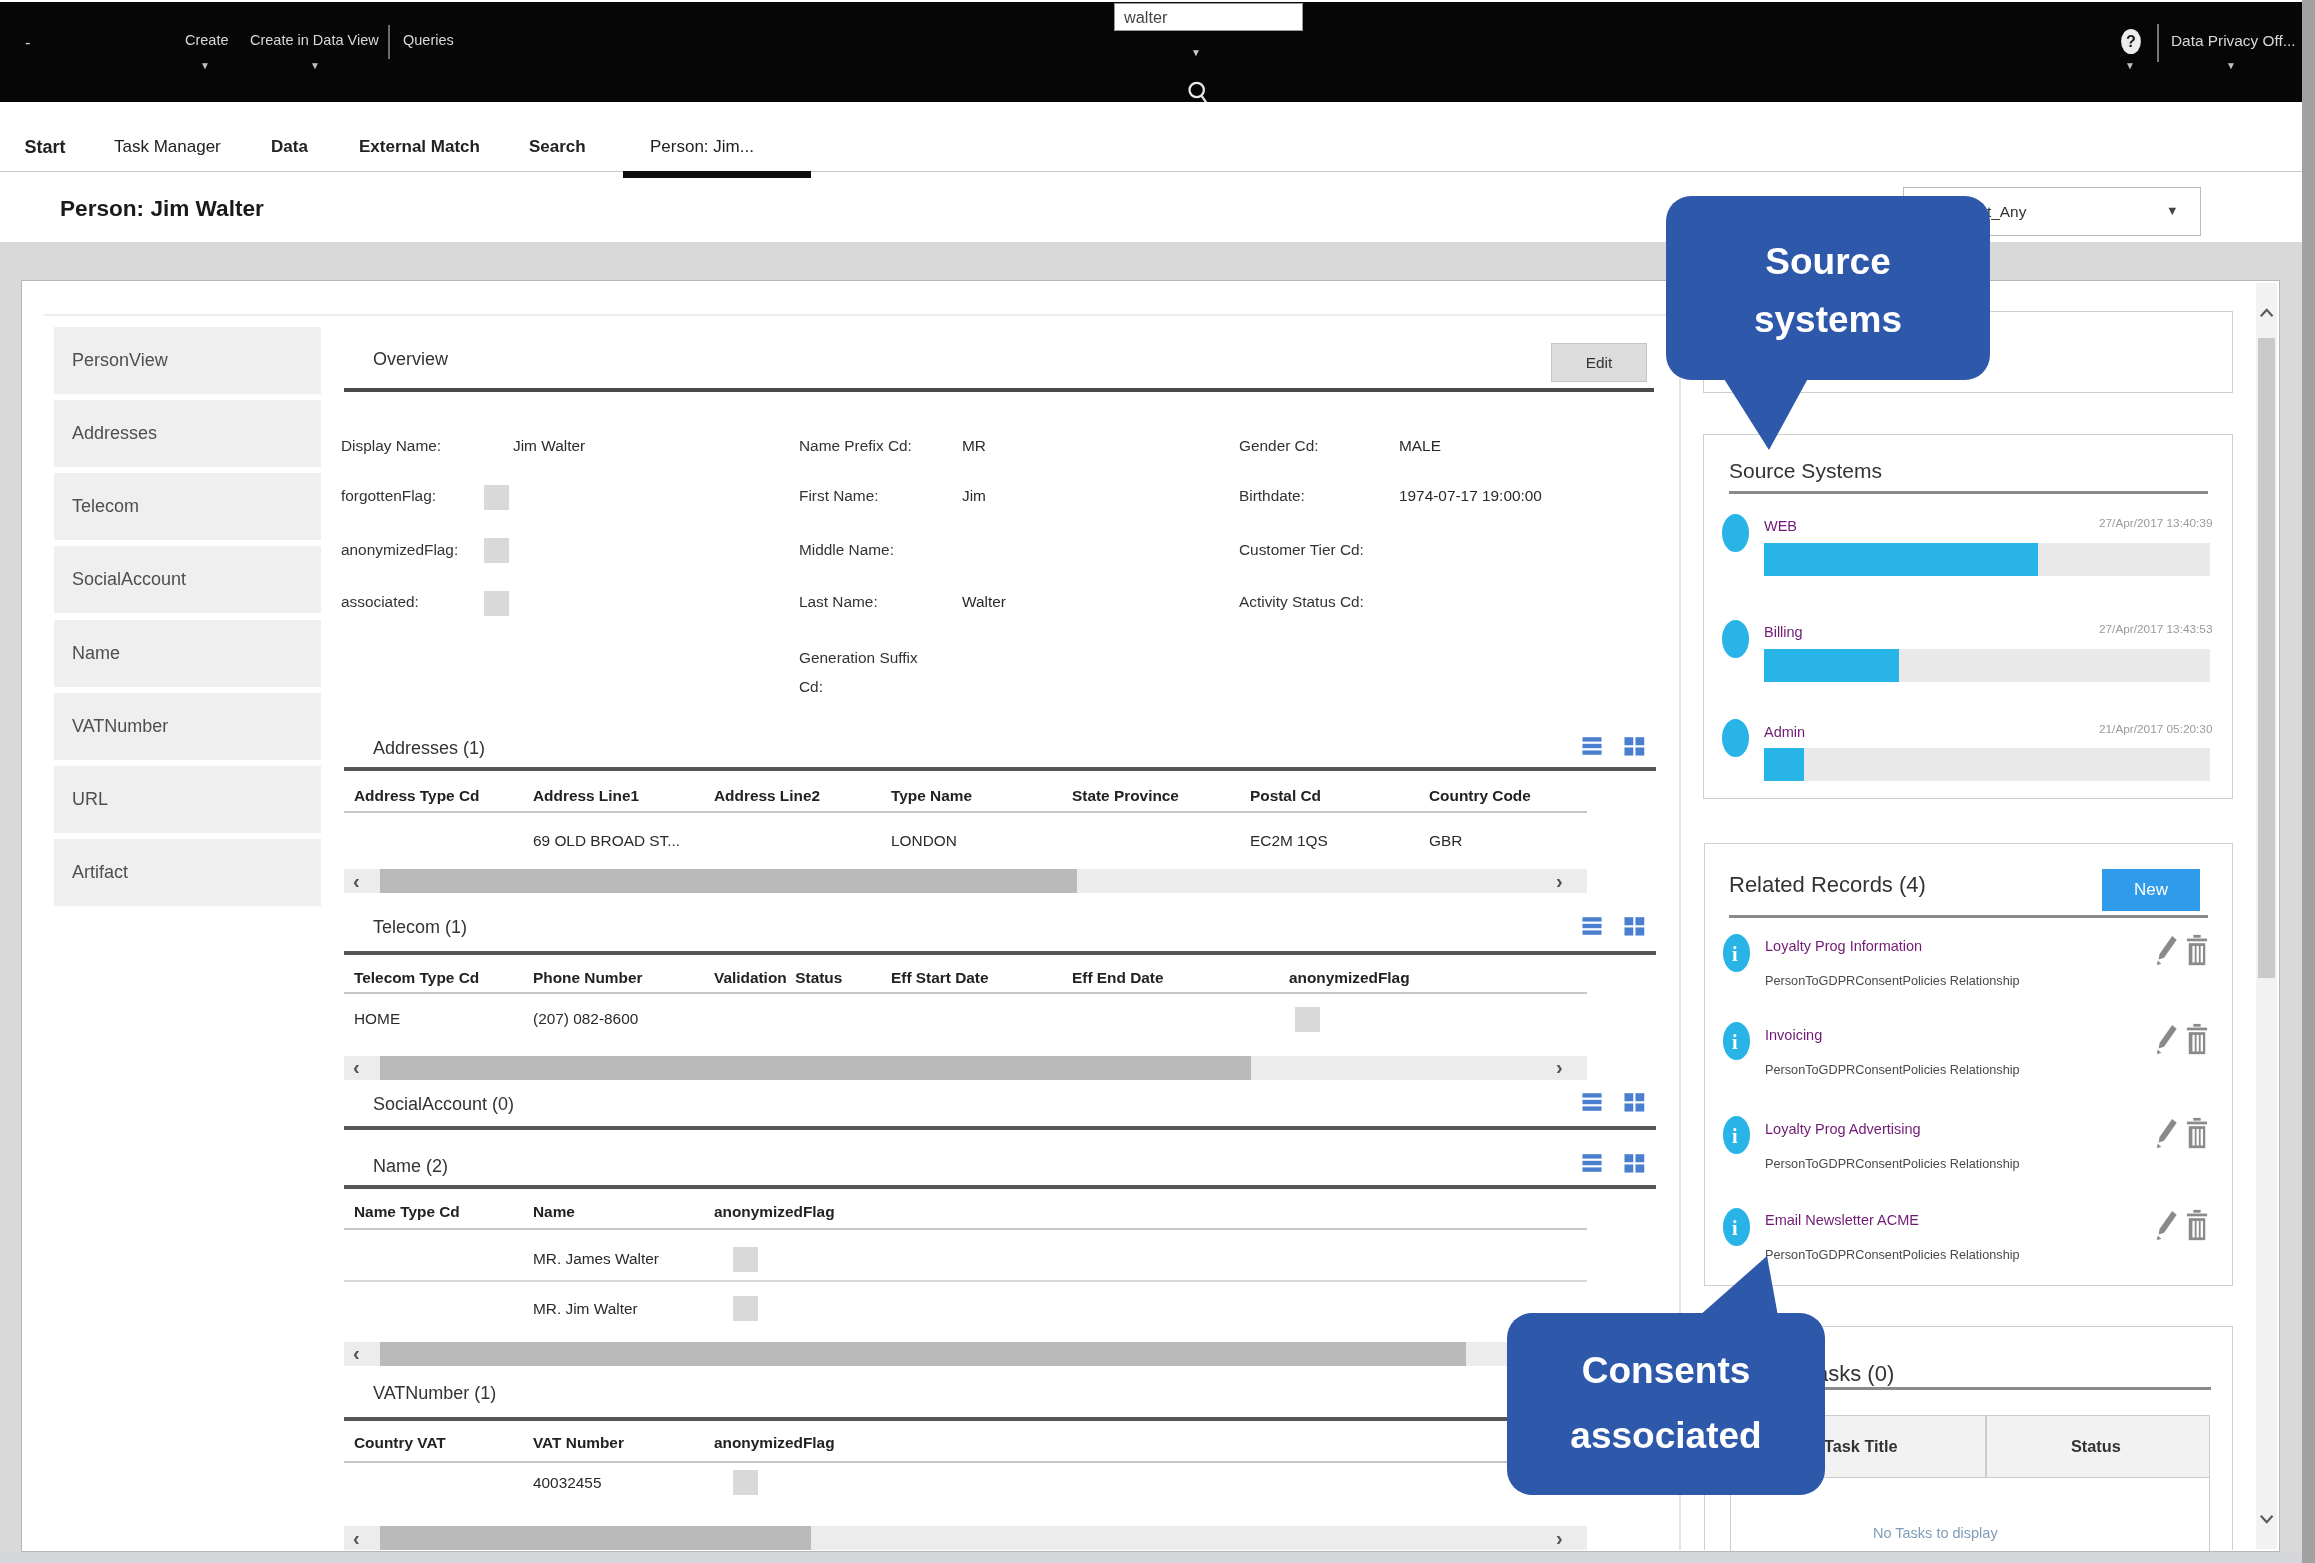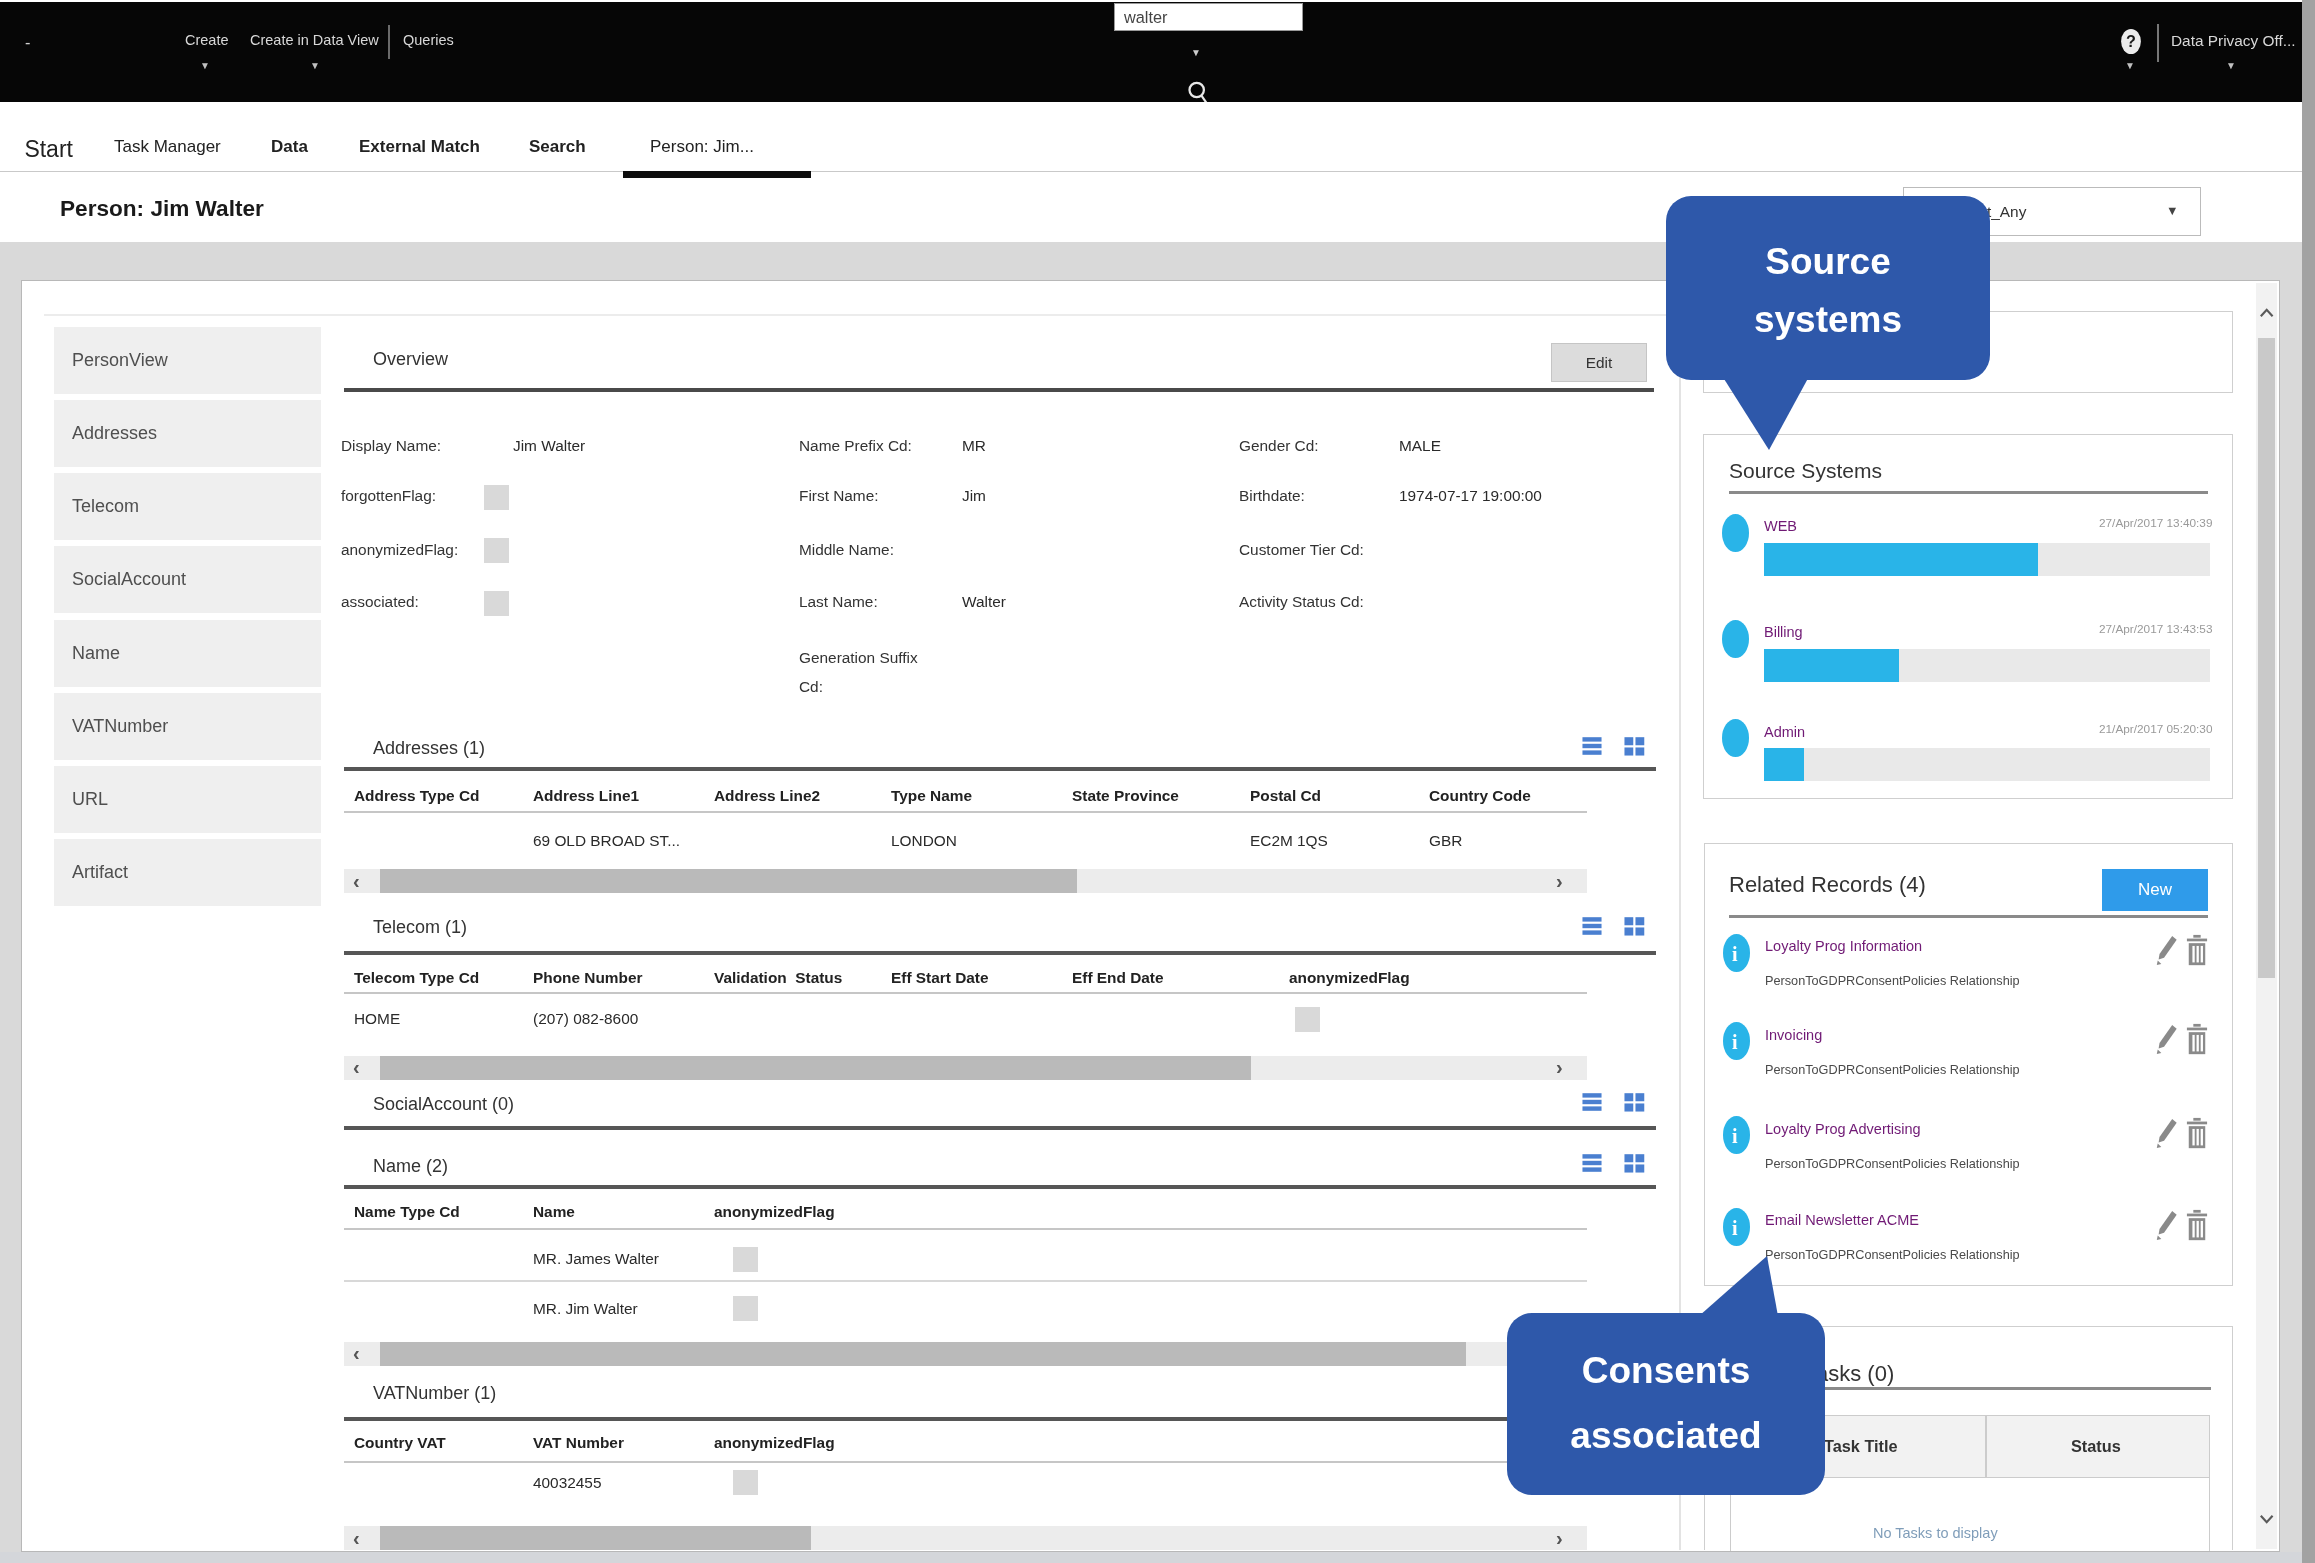--- a/index.html
+++ b/index.html
@@ -45,21 +45,21 @@
 <svg class="ab" style="left:2120px;top:28px" width="22" height="27" viewBox="0 0 24 30">
   <ellipse cx="12" cy="15" rx="11" ry="14" fill="#ececec"></ellipse>
   <text x="12" y="21" font-size="18" font-weight="bold" fill="#1a1a1a" text-anchor="middle" font-family="Liberation Sans,sans-serif">?</text>
 </svg>
 <div class="t" style="left:2125px;top:61px;font-size:10px;color:#c0c0c0">▼</div>
 <div class="ab" style="left:2157px;top:23.5px;width:1.8px;height:38px;background:#777"></div>
 <div class="t" style="left:2171px;top:33px;font-size:15.4px;color:#d8d8d8">Data Privacy Off...</div>
 <div class="t" style="left:2226px;top:61px;font-size:10px;color:#c0c0c0">▼</div>
 
 <div class="ab" style="left:0;top:102px;width:2316px;height:70px;background:#fff;border-bottom:1.8px solid #c9c9c9;box-sizing:border-box"></div>
-<div class="t" style="left:24.4px;top:138px;font-size:23px;font-weight:normal;color:#222">Start</div>
+<div class="t" style="left:24.4px;top:138px;font-size:18px;font-weight:bold;color:#222">Start</div>
 <div class="t" style="left:114px;top:138px;font-size:17px;font-weight:normal;color:#222">Task Manager</div>
 <div class="t" style="left:271px;top:138px;font-size:17px;font-weight:bold;color:#222">Data</div>
 <div class="t" style="left:359px;top:138px;font-size:17px;font-weight:bold;color:#222">External Match</div>
 <div class="t" style="left:529px;top:138px;font-size:17px;font-weight:bold;color:#222">Search</div>
 <div class="t" style="left:650px;top:138px;font-size:17px;font-weight:normal;color:#222">Person: Jim...</div>
 <div class="ab" style="left:623px;top:171px;width:188px;height:7.2px;background:#0d0d0d"></div>
 
 <div class="t" style="left:60px;top:198px;font-size:22.6px;font-weight:bold;color:#1a1a1a">Person: Jim Walter</div>
 <div class="ab" style="left:1903px;top:187px;width:298px;height:49px;background:#fff;border:1.8px solid #bbb;box-sizing:border-box"></div>
 <div class="t" style="left:1987px;top:204px;font-size:15.4px;color:#333">t_Any</div>
@@ -256,21 +256,21 @@
 <div class="ab" style="left:1764px;top:649px;width:446px;height:33px;background:#e9e9e9"></div>
 <div class="ab" style="left:1764px;top:649px;width:135px;height:33px;background:#29b4e8"></div>
 <div class="icircle" style="left:1722px;top:719px"></div>
 <div class="t rlink" style="left:1764px;top:725px">Admin</div>
 <div class="t rdate" style="left:2099px;top:724px">21/Apr/2017 05:20:30</div>
 <div class="ab" style="left:1764px;top:748px;width:446px;height:33px;background:#e9e9e9"></div>
 <div class="ab" style="left:1764px;top:748px;width:40px;height:33px;background:#29b4e8"></div>
 
 <div class="card" style="left:1704px;top:843px;width:529px;height:443px;border-color:#cfcfcf"></div>
 <div class="t" style="left:1729px;top:874px;font-size:22px;color:#333">Related Records (4)</div>
-<div class="ab" style="left:2102px;top:869px;width:106px;height:42px;background:#2f9bea;color:#fff;font-size:17px;text-align:center;line-height:42px">New</div>
+<div class="ab" style="left:2102px;top:869px;width:98px;height:42px;background:#2f9bea;color:#fff;font-size:17px;text-align:center;line-height:42px">New</div>
 <div class="ab" style="left:1729px;top:915px;width:479px;height:2.7px;background:#8a8a8a"></div>
 <div class="icircle" style="left:1723px;top:934px;height:38px"></div>
 <div class="t" style="left:1732px;top:944px;font-size:20px;font-weight:bold;color:#fff;font-family:'Liberation Serif',serif">i</div>
 <div class="t rlink" style="left:1765px;top:939px">Loyalty Prog Information</div>
 <div class="t rsub" style="left:1765px;top:975px">PersonToGDPRConsentPolicies Relationship</div>
 <svg class="ab" style="left:2155px;top:934px" width="23.5" height="33" viewBox="0 0 26 36">
     <g fill="#8a8a8a">
       <polygon points="4,28 10,26 24,6 19,2 5,22"></polygon>
       <polygon points="3,29 2,34 7,33"></polygon>
     </g>

